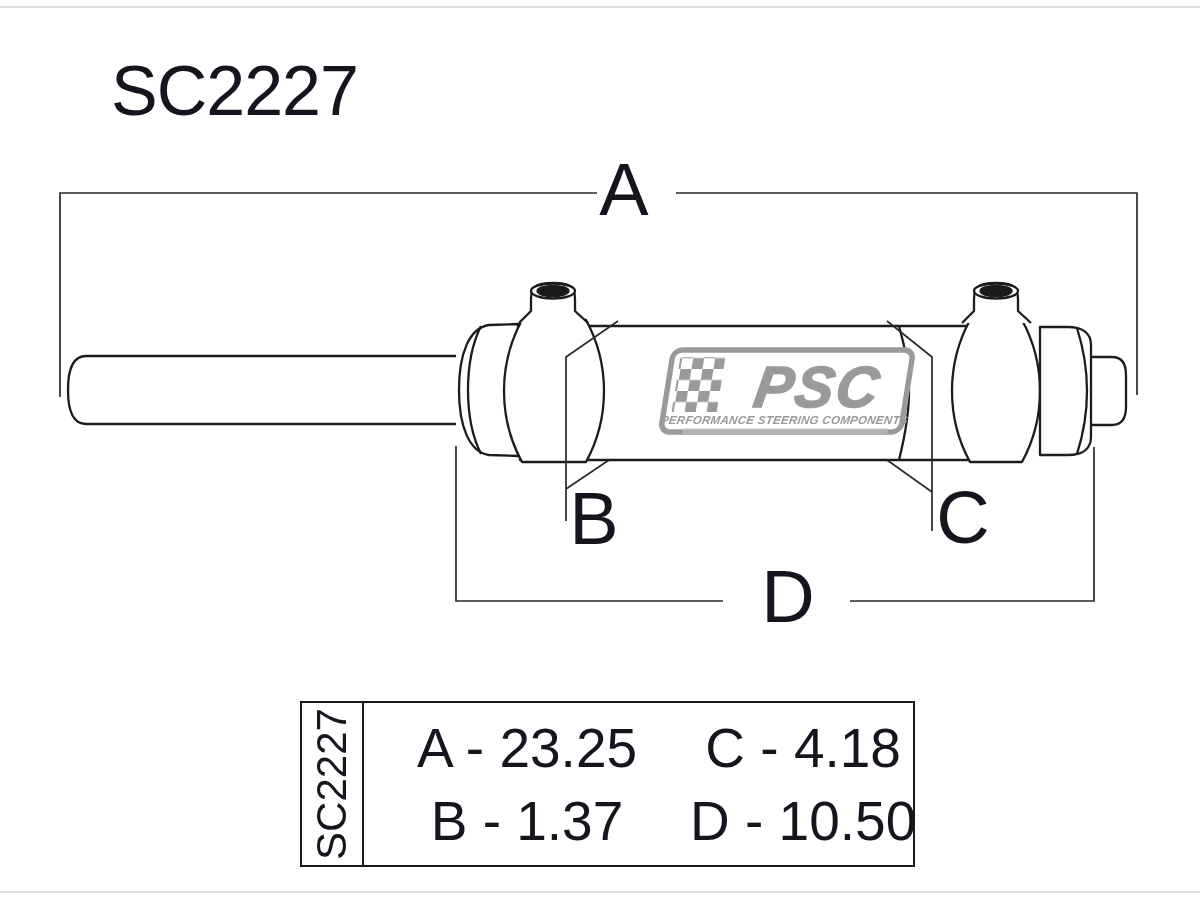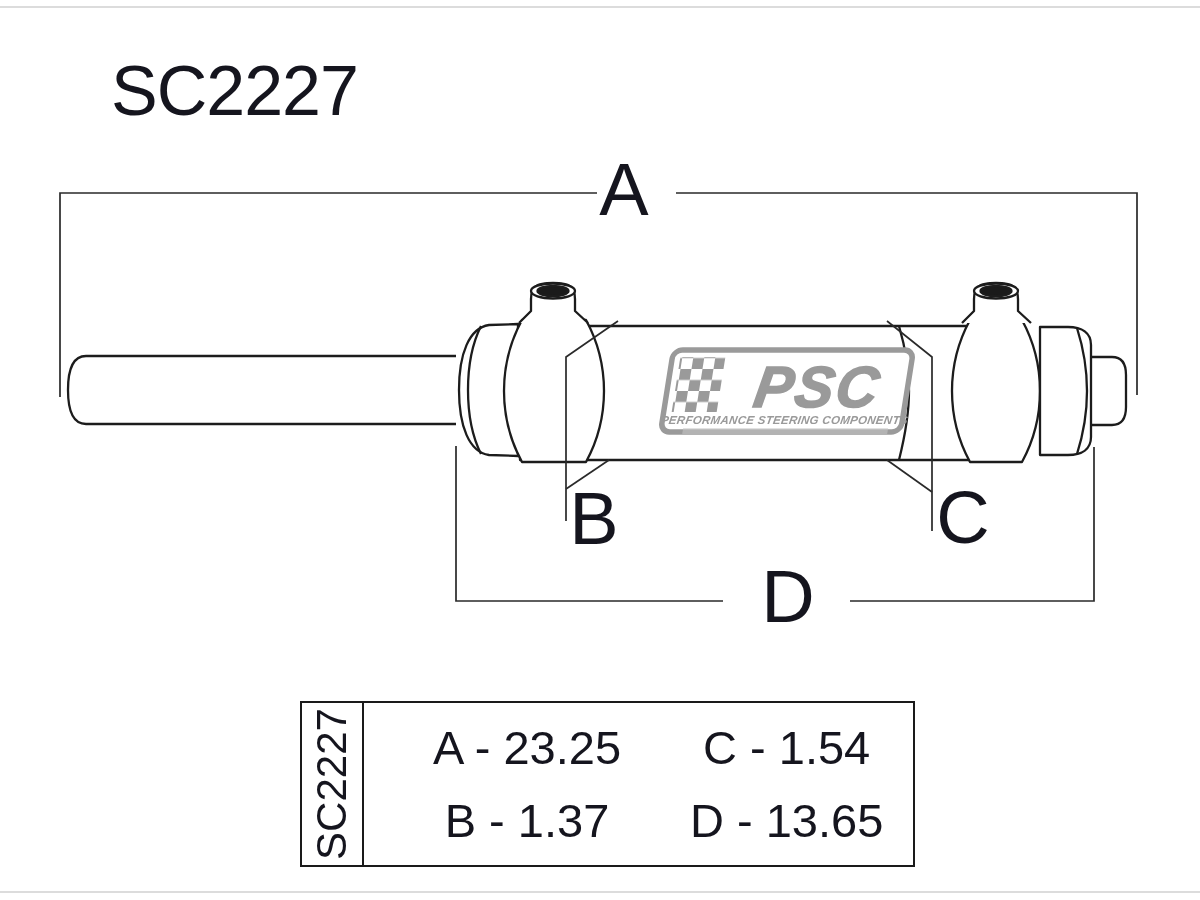--- a/index.html
+++ b/index.html
@@ -25,21 +25,21 @@
     display:flex;align-items:center;justify-content:center;
   }
   .pn-text{
     transform:rotate(-90deg);white-space:nowrap;
     font-size:42px;color:#15151e;letter-spacing:0px;
   }
   .vals{
     flex:1;display:grid;grid-template-columns:278px 1fr;grid-template-rows:1fr 1fr;
     place-items:center;padding:8px 40px 8px 0;box-sizing:border-box;
   }
-  .cell{font-size:47px;color:#15151e;white-space:nowrap;margin-left:48px;}
+  .cell{font-size:55px;color:#15151e;white-space:nowrap;margin-left:48px;}
 </style>
 </head>
 <body>
 
 <div class="hairline top"></div>
 <div class="hairline bottom"></div>
 
 <div class="page-title">SC2227</div>
 
 <svg class="drawing-svg" width="1200" height="900" viewBox="0 0 1200 900">
@@ -105,17 +105,17 @@
     <text x="788" y="622">D</text>
   </g>
 </svg>
 
 <div class="spec-table">
   <div class="pn-col">
     <div class="pn-text">SC2227</div>
   </div>
   <div class="vals">
     <div class="cell">A - 23.25</div>
-    <div class="cell">C - 1.54</div>
+    <div class="cell">C - 4.18</div>
     <div class="cell">B - 1.37</div>
-    <div class="cell">D - 13.65</div>
+    <div class="cell">D - 10.50</div>
   </div>
 </div>
 
 </body></html>

